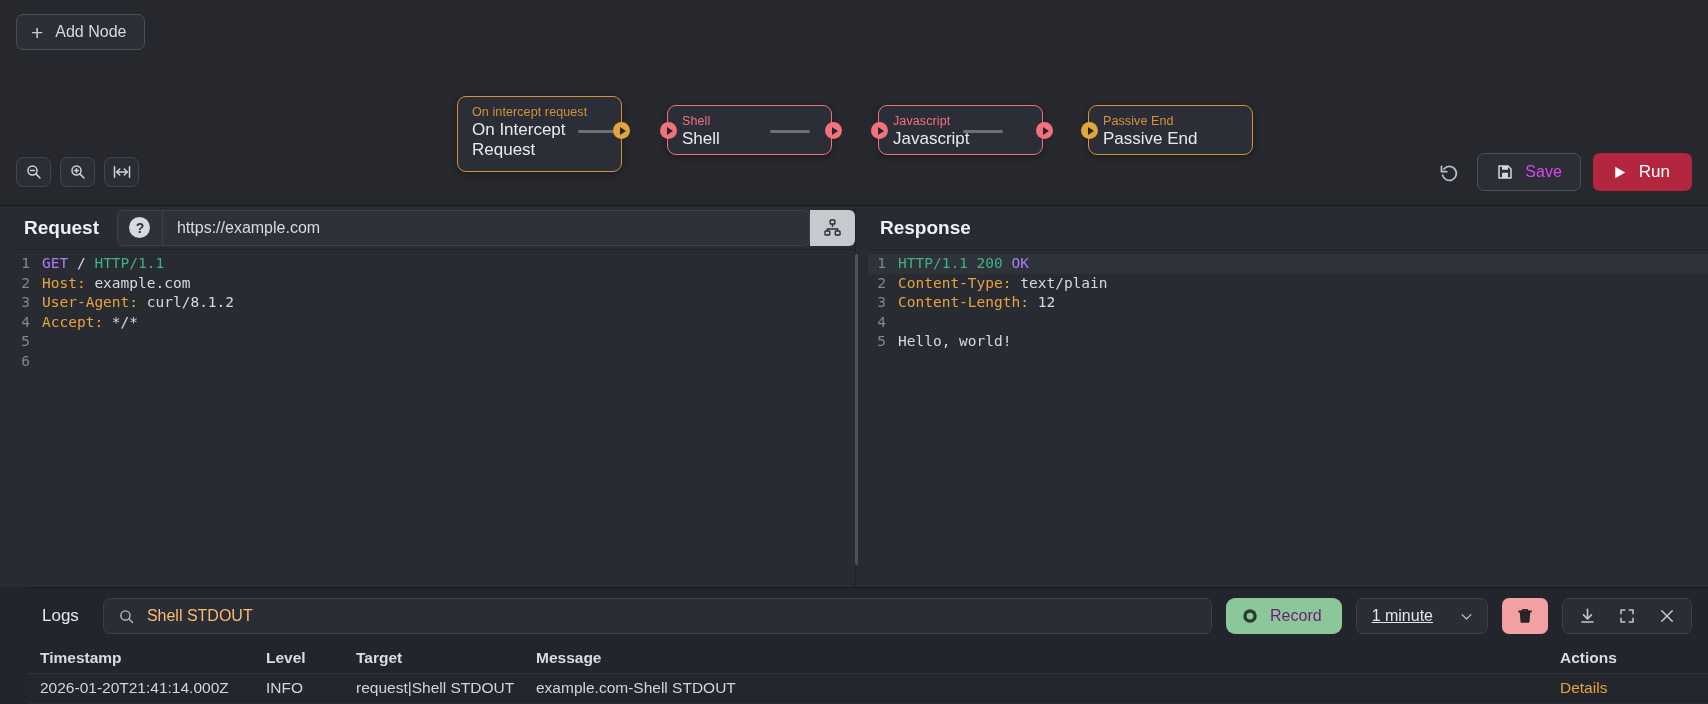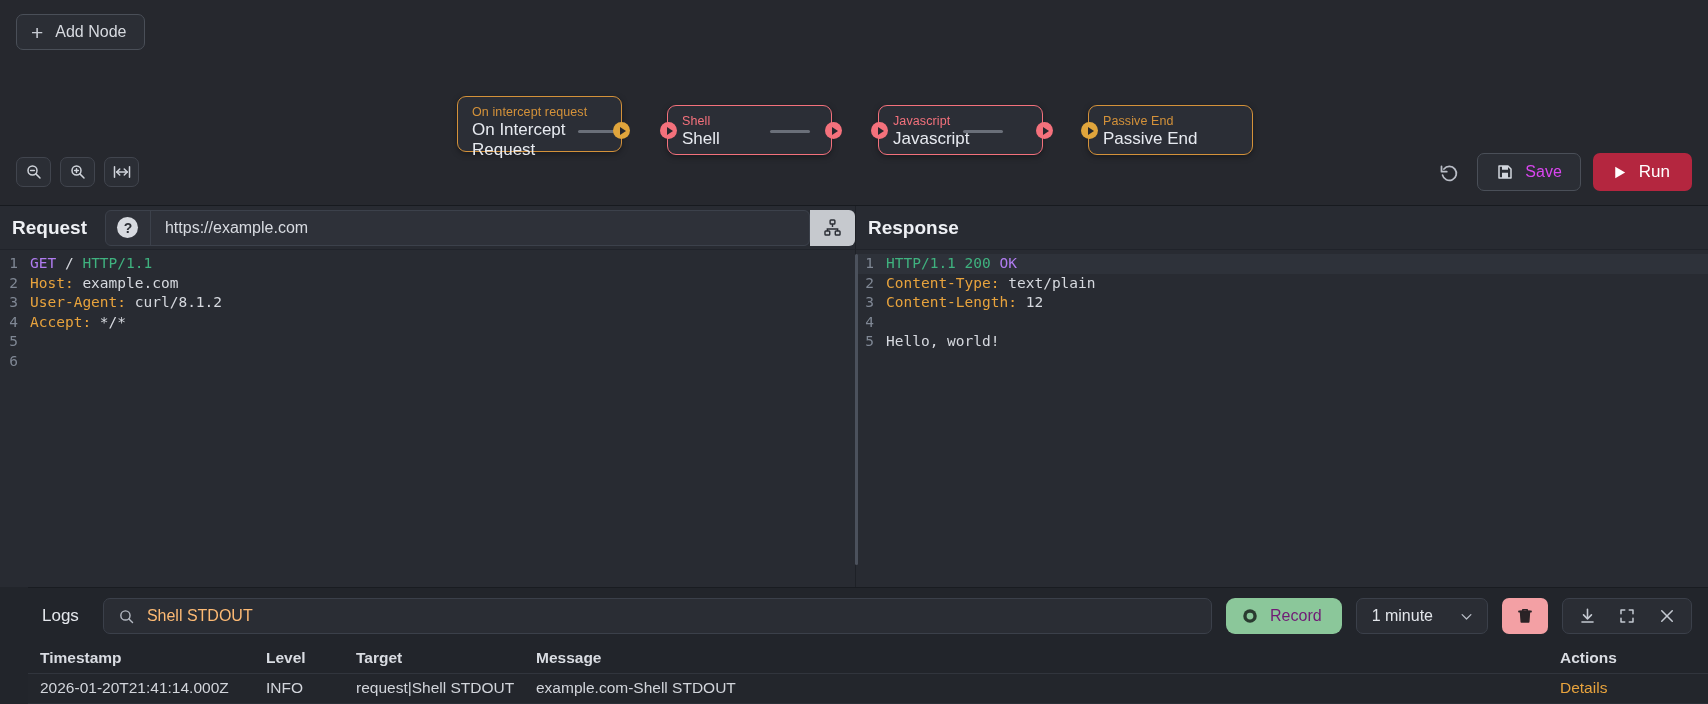--- a/index.html
+++ b/index.html
@@ -98,21 +98,21 @@
   }
   .run-btn {
     display:flex;align-items:center;gap:11px;
     height:38px;padding:0 22px 0 18px;
     background:#b4263f;border:none;border-radius:7px;
     color:#ffffff;font-size:17px;cursor:pointer;
   }
 
   
   .mid { flex: 1; display: flex; min-height: 0; background:#282b32; }
-  .pane { display:flex; flex-direction:column; min-width:0; background:#282b32; }
+  .pane { display:flex; flex-direction:column; min-width:0; background:#282b32;padding-left:12px; }
   .pane.req { width: 855px; flex:none; }
   .pane.res { flex: 1; border-left: 1px solid #1e2127; position:relative; }
   .splitter {
     position:absolute; left:-4px; top:0; bottom:0; width:7px;
     cursor:col-resize; z-index:9;
   }
   .splitter i { position:absolute; left:3px; top:48px; bottom:22px; width:3px; background:#4b515c; border-radius:2px; display:block; }
 
   .pane-head {
     height: 44px; flex:none;
@@ -174,21 +174,21 @@
   .record-btn {
     height:36px; display:flex; align-items:center; gap:11px;
     padding: 0 20px 0 15px;
     background:#8bc79a; border:none; border-radius:9px;
     color:#701a75; font-size:16px; cursor:pointer;
   }
   .dur-select {
     height:36px; display:flex; align-items:center; justify-content:space-between; gap:26px;
     padding: 0 13px 0 15px; min-width:125px;
     background:#2a2d34; border:1px solid #3b404a; border-radius:7px;
-    color:#e2e5ea; font-size:16px; cursor:pointer;
+    color:#e2e5ea; font-size:16px; cursor:pointer;text-decoration:underline;
   }
   .trash-btn {
     width:46px;height:36px;background:#f3a0a4;border:none;border-radius:7px;
     display:flex;align-items:center;justify-content:center;cursor:pointer;
   }
   .icon-group {
     height:36px; display:flex; align-items:center; gap:4px;
     background:#2a2d34; border:1px solid #3b404a; border-radius:7px;
     padding: 0 6px;
   }
@@ -219,21 +219,21 @@
 
       <div class="add-node-btn">
         <span class="plus">+</span>
         <span>Add Node</span>
       </div>
 
       <div class="edge" style="left:578px; top:130px; width:40px;"></div>
       <div class="edge" style="left:770px; top:130px; width:40px;"></div>
       <div class="edge" style="left:963px; top:130px; width:40px;"></div>
 
-      <div class="node" style="left:457px; top:96px; width:165px; height:56px;">
+      <div class="node" style="left:457px; top:96px; width:165px; height:76px;">
         <div class="ntype">On intercept request</div>
         <div class="nname">On Intercept Request</div>
       </div>
       <div class="port" style="left:613px; top:122px;"></div>
 
       <div class="node red" style="left:667px; top:105px; width:165px; height:50px;">
         <div class="ntype">Shell</div>
         <div class="nname">Shell</div>
       </div>
       <div class="port red" style="left:660px; top:122px;"></div>

